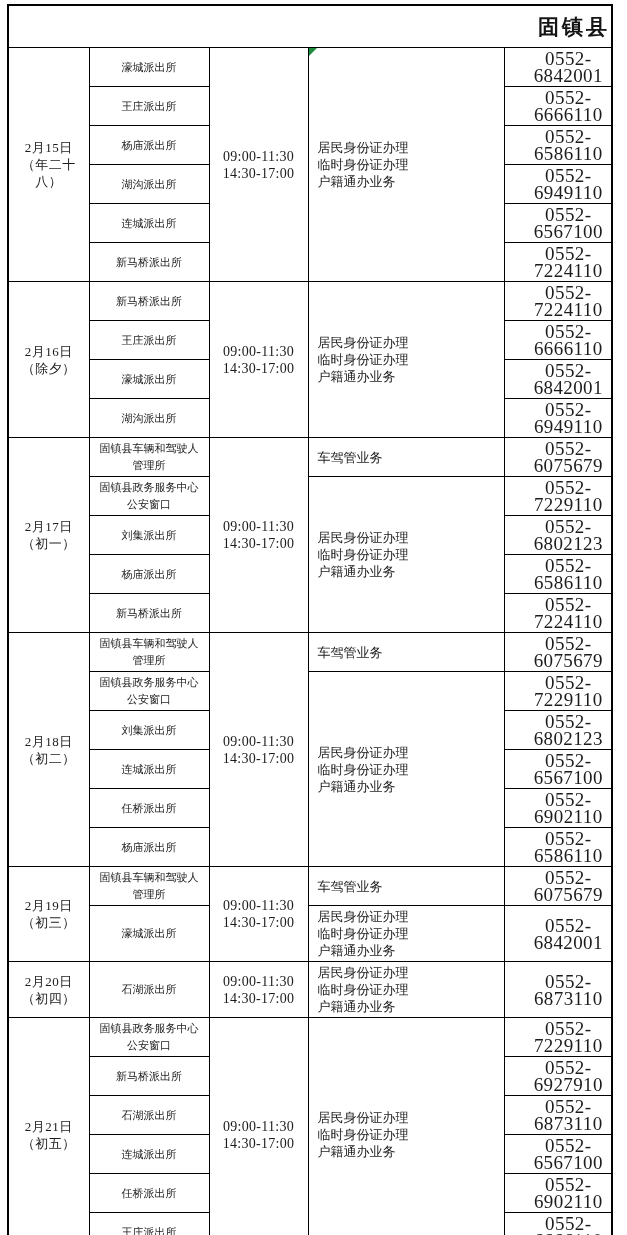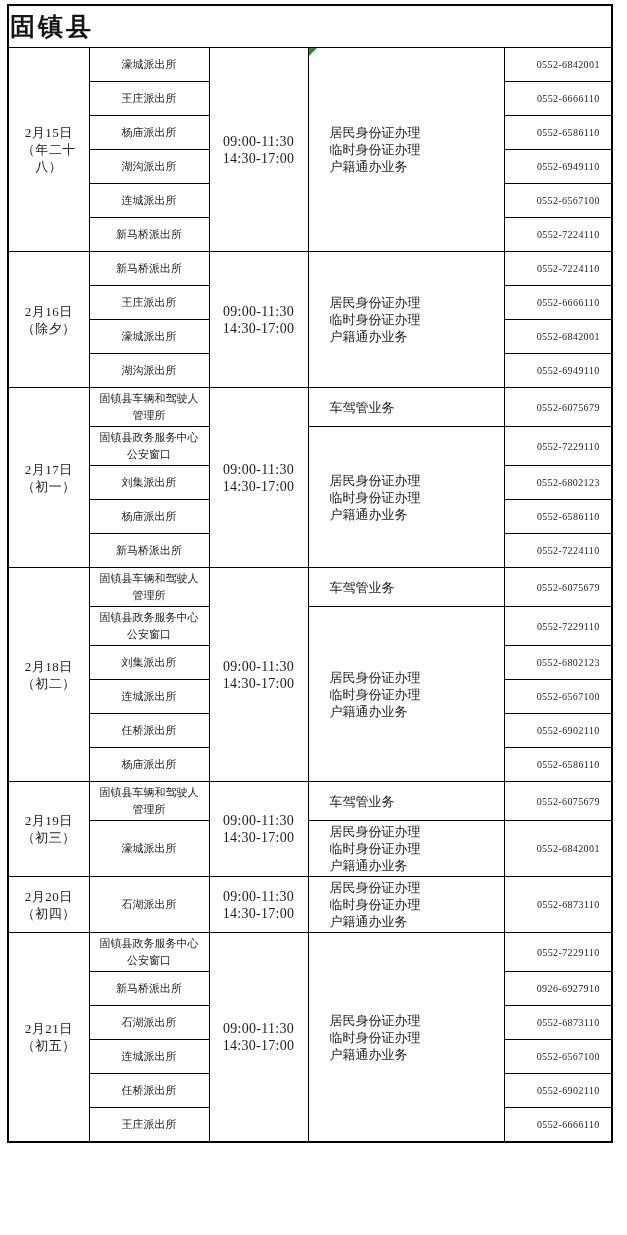--- a/index.html
+++ b/index.html
@@ -21,24 +21,24 @@
     margin: 4px 0 8px 7px;
     border: 2px solid #000;
     background: #fff;
   }
   th, td {
     border: 1px solid #000;
     overflow: hidden;
   }
   th.title-cell {
     height: 39px;
-    font-size: 25px;
+    font-size: 21px;
     font-weight: bold;
     letter-spacing: 3px;
-    text-align: left;
+    text-align: right;
     vertical-align: middle;
     color: #141414;
   }
   td {
     height: 29px;
     font-size: 13px;
     line-height: 17px;
     text-align: center;
     vertical-align: middle;
     white-space: pre-line;
@@ -50,25 +50,25 @@
   }
   td.station-cell {
     font-size: 11px;
   }
   td.hours-cell {
     font-size: 14px;
     letter-spacing: 0.3px;
   }
   td.service-cell {
     text-align: left;
-    padding-left: 21px;
+    padding-left: 9px;
     position: relative;
   }
   td.phone-cell {
-    font-size: 10px;
+    font-size: 19px;
     letter-spacing: 0.4px;
     padding-left: 24px;
   }
   i.corner-mark {
     position: absolute;
     top: 0;
     left: 0;
     width: 0;
     height: 0;
     border-top: 8px solid #1e8e3e;
@@ -246,21 +246,21 @@
 公安窗口</td>
           <td class="hours-cell" rowspan="6">09:00-11:30
 14:30-17:00</td>
           <td class="service-cell" rowspan="6"><span>居民身份证办理
 临时身份证办理
 户籍通办业务</span></td>
           <td class="phone-cell">0552-7229110</td>
         </tr>
         <tr>
           <td class="station-cell">新马桥派出所</td>
-          <td class="phone-cell">0926-6927910</td>
+          <td class="phone-cell">0552-6927910</td>
         </tr>
         <tr>
           <td class="station-cell">石湖派出所</td>
           <td class="phone-cell">0552-6873110</td>
         </tr>
         <tr>
           <td class="station-cell">连城派出所</td>
           <td class="phone-cell">0552-6567100</td>
         </tr>
         <tr>

